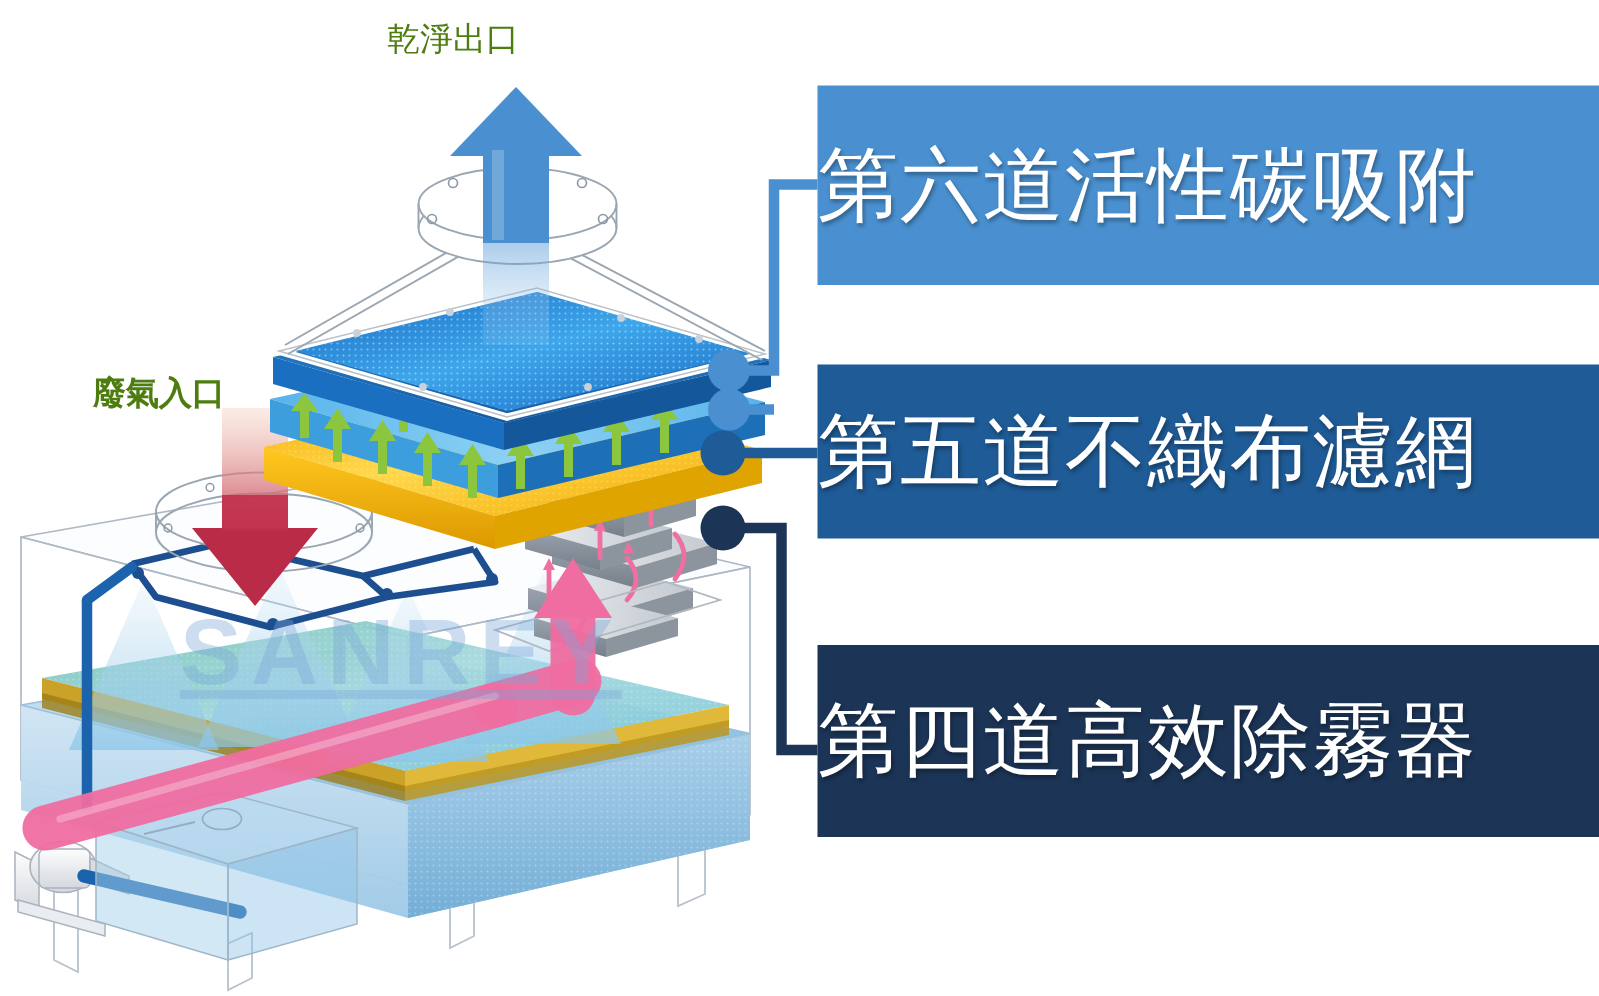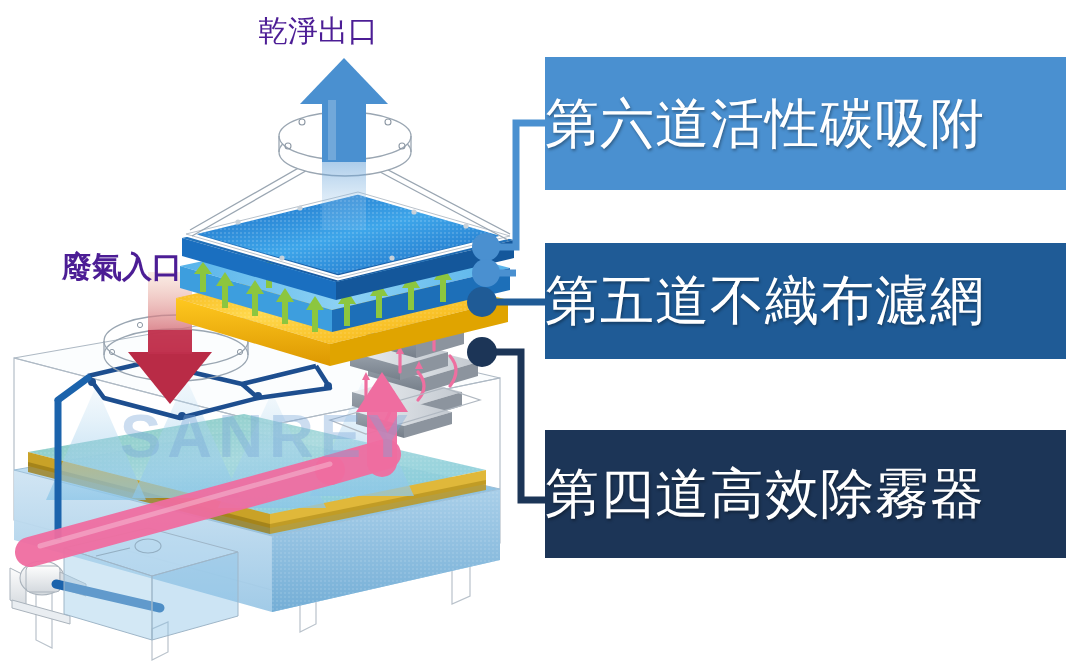--- a/index.html
+++ b/index.html
@@ -19,33 +19,34 @@
   }
   #box-six {left:545px;top:57px; width:521px;height:133px;background:#4a90d0;}
   #box-five{left:545px;top:243px;width:521px;height:116px;background:#1f5b96;}
   #box-four{left:545px;top:430px;width:521px;height:128px;background:#1c3557;}
 
   
   .conn{position:absolute;}
 
   
   .diagram-label{
-    position:absolute;color:#4c1d95;font-size:30px;line-height:1;white-space:nowrap;
+    position:absolute;color:#4d7c0f;font-size:22px;line-height:1;white-space:nowrap;
     font-family:"DejaVu Sans","Liberation Sans",sans-serif;
   }
   #lbl-outlet{left:258px;top:16px;}
   #lbl-inlet {left:62px; top:252px;font-weight:bold;}
 
   #svg-machine{position:absolute;left:0;top:0;}
   .wm{
     position:absolute;left:120px;top:400px;
     font-size:62px;font-weight:bold;letter-spacing:6px;
     color:rgba(120,165,215,.38);
     font-family:"Liberation Sans",sans-serif;
     pointer-events:none;
+    text-decoration:underline;
   }
 </style>
 </head>
 <body>
 
 <div id="stage">
 
   <svg id="svg-machine" width="1066" height="664">
     <defs>
       <linearGradient id="gOut" x1="0" y1="1" x2="0" y2="0">

